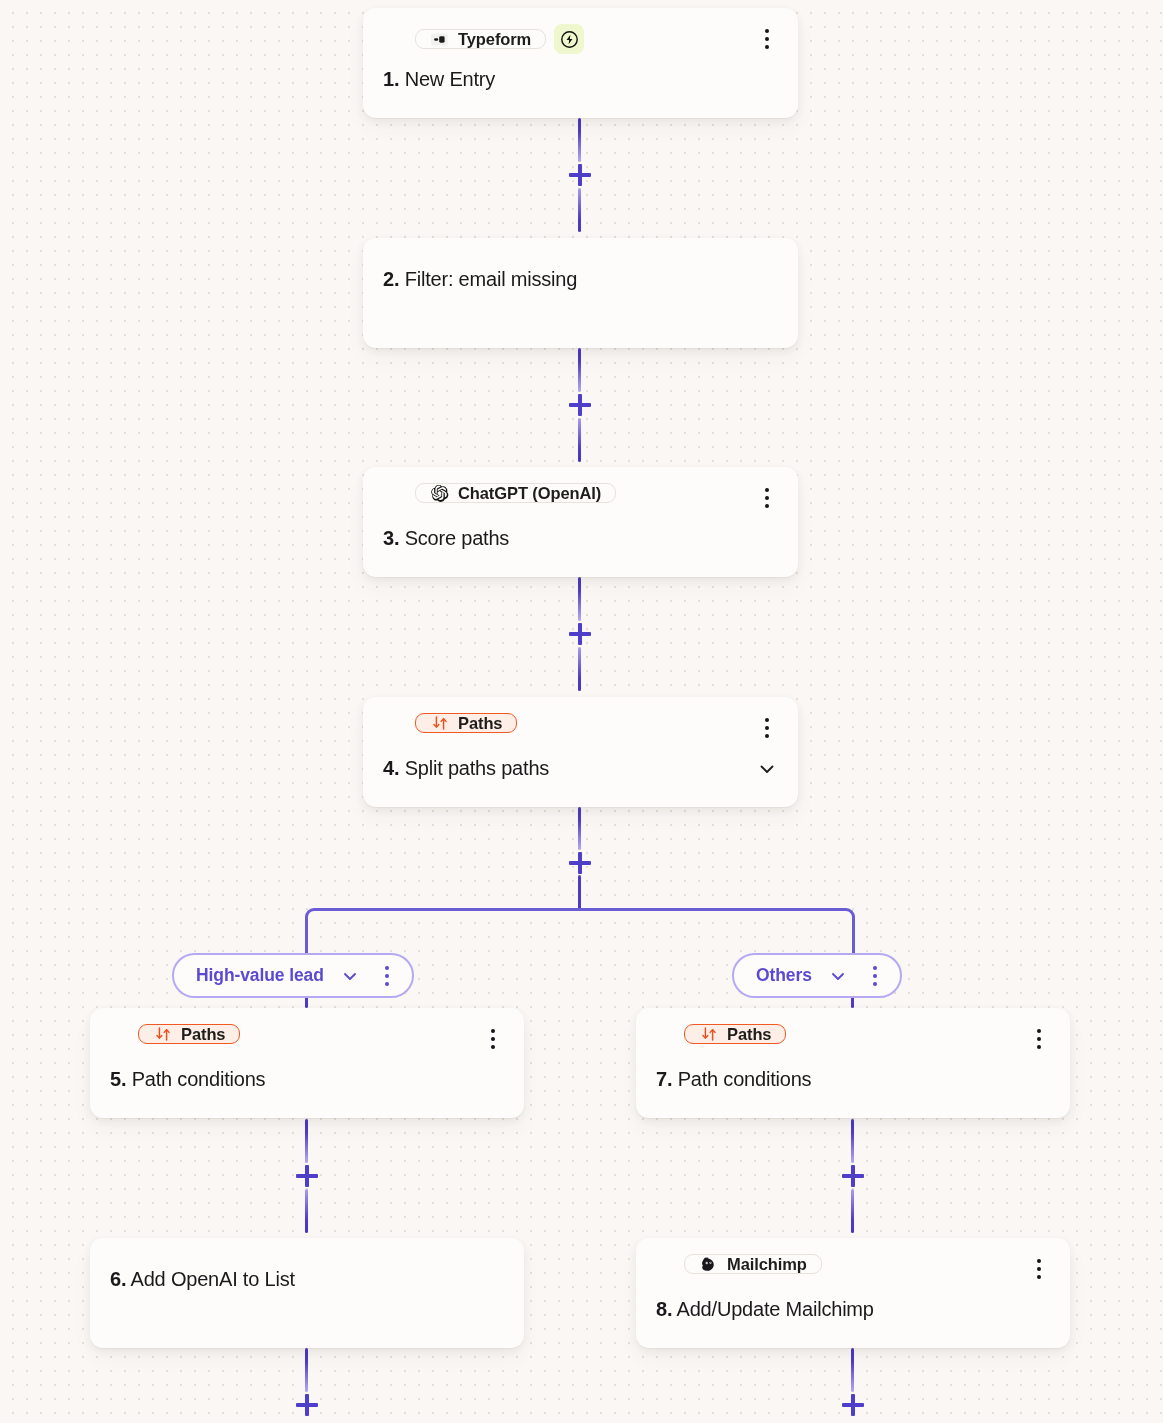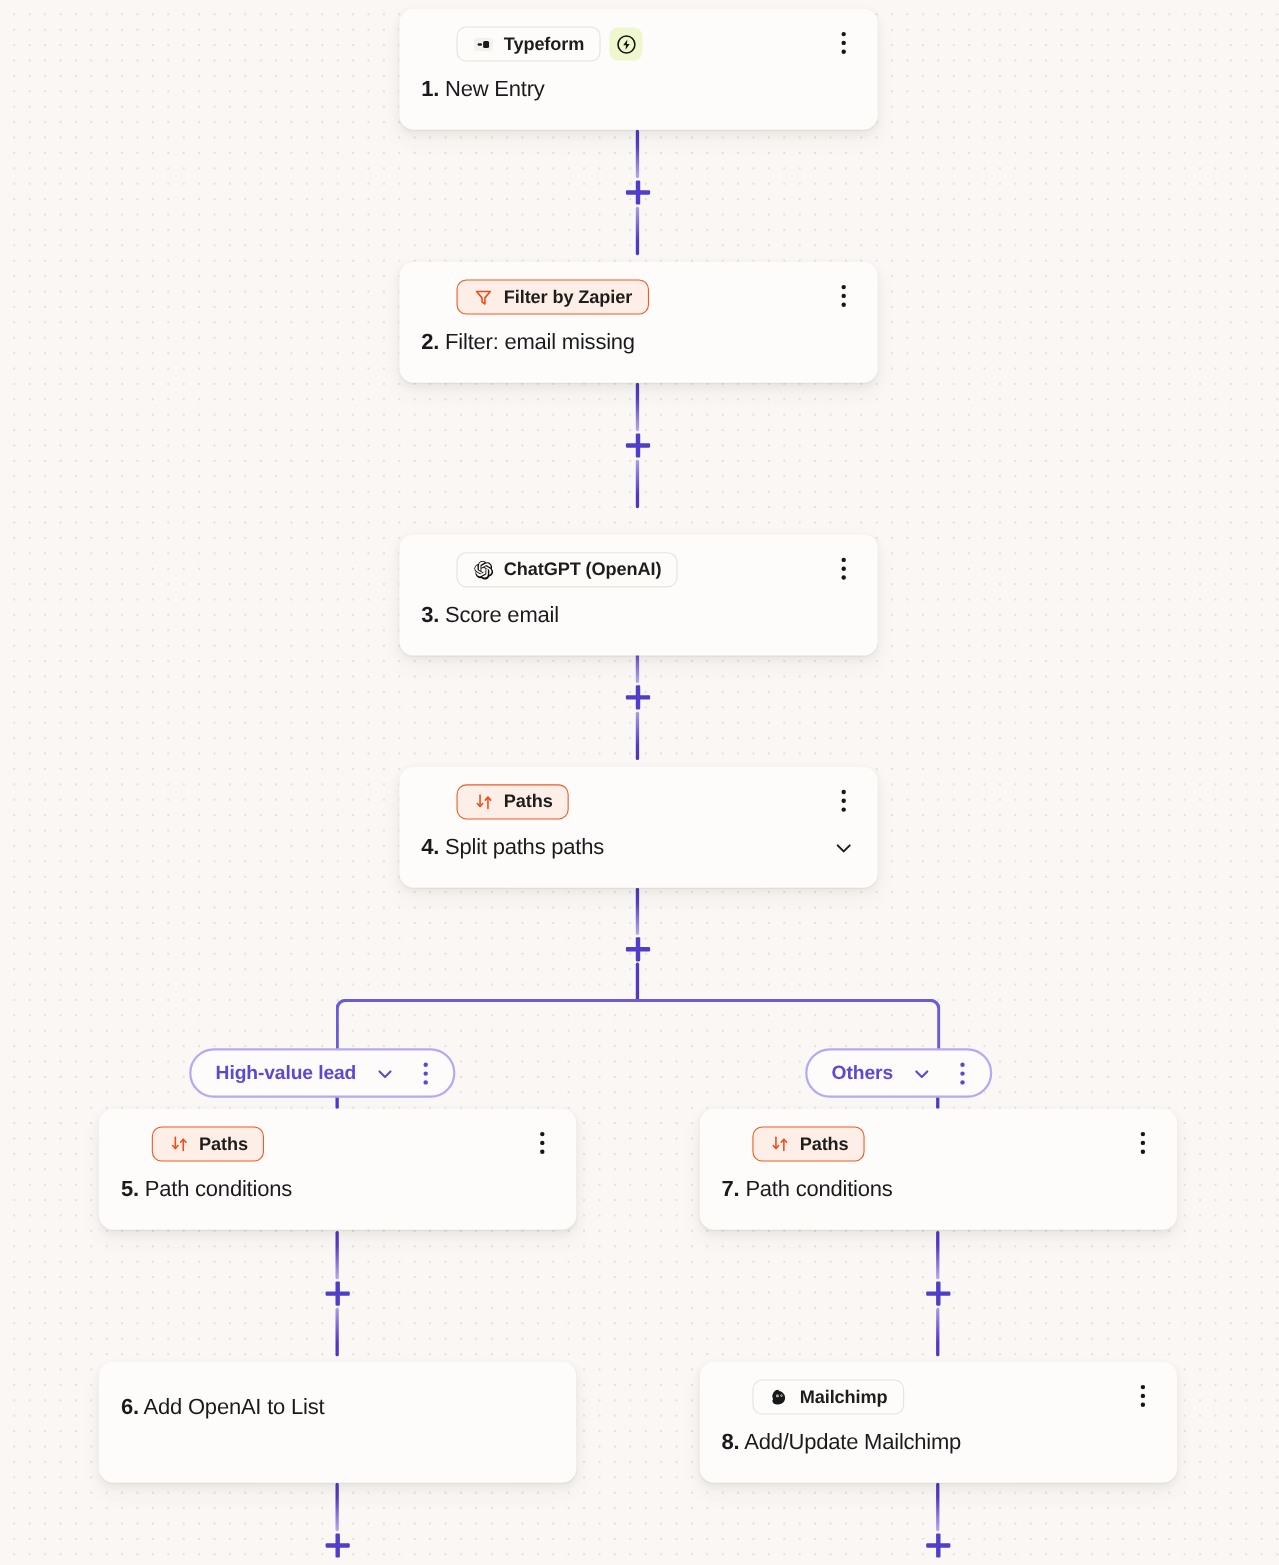--- a/index.html
+++ b/index.html
@@ -101,21 +101,21 @@
     align-items: center;
     gap: 8px;
   }
   .card.center .badge-wrap { margin-left: 32px; }
   .card.branchcard .badge-wrap { margin-left: 28px; }
 
   .badge {
     display: inline-flex;
     align-items: center;
     gap: 9px;
-    height: 32px;
+    height: 20px;
     padding: 0 14px;
     border-radius: 9px;
     border: 1px solid #e8e2dc;
     background: #fdfcfa;
     font-size: 16.5px;
     font-weight: 700;
     color: #1f1d1b;
     letter-spacing: -0.1px;
     white-space: nowrap;
   }
@@ -282,67 +282,50 @@
     </div>
     <div class="card-bottom">
       <div class="card-title">
         <b>1.</b>
         <span class="tt">New Entry</span>
       </div>
     </div>
   </div>
 
   <div class="card center" style="left:363px; top:238px; width:435px; height:110px;">
-    <div class="card-top">
-      <div class="badge-wrap">
-        <span class="badge zapier-native">
-          <span class="badge-icon">
-            <svg width="17" height="17" viewBox="0 0 18 18">
-              <path d="M2.4 3.2 H15.6 L10.4 9.3 V15.2 L7.6 13.2 V9.3 Z" fill="none" stroke="#ef4e18" stroke-width="1.55" stroke-linejoin="round"></path>
-            </svg>
-          </span>
-          <span>Filter by Zapier</span>
-        </span>
-      </div>
-      <div class="kebab">
-          <i></i>
-          <i></i>
-          <i></i>
-        </div>
-    </div>
     <div class="card-bottom">
       <div class="card-title">
         <b>2.</b>
         <span class="tt">Filter: email missing</span>
       </div>
     </div>
   </div>
 
-  <div class="card center" style="left:363px; top:486px; width:435px; height:110px;text-align:right;">
+  <div class="card center" style="left:363px; top:467px; width:435px; height:110px;text-align:right;">
     <div class="card-top">
       <div class="badge-wrap">
         <span class="badge">
           <span class="badge-icon">
             <svg width="19" height="19" viewBox="0 0 24 24">
               <path fill="#0f0f0f" d="M21.6 10.1a5.4 5.4 0 0 0-.5-4.5 5.5 5.5 0 0 0-5.9-2.6A5.5 5.5 0 0 0 6 4.6a5.4 5.4 0 0 0-3.6 2.6 5.5 5.5 0 0 0 .7 6.5 5.4 5.4 0 0 0 .5 4.5 5.5 5.5 0 0 0 5.9 2.6 5.5 5.5 0 0 0 9.2-1.6 5.4 5.4 0 0 0 3.6-2.6 5.5 5.5 0 0 0-.7-6.5zM13 20.3a4.1 4.1 0 0 1-2.6-.9l.1-.1 4.4-2.5a.7.7 0 0 0 .4-.6v-6.2l1.8 1.1v5.1a4.1 4.1 0 0 1-4.1 4.1zM4.2 16.6a4.1 4.1 0 0 1-.5-2.7l.1.1 4.4 2.5a.7.7 0 0 0 .7 0l5.4-3.1v2.1l-4.5 2.6a4.1 4.1 0 0 1-5.6-1.5zM3.1 7.8A4.1 4.1 0 0 1 5.2 6v5.2a.7.7 0 0 0 .4.6l5.4 3.1-1.8 1-4.5-2.6a4.1 4.1 0 0 1-1.6-5.5zm15.3 3.6-5.4-3.2 1.8-1 4.5 2.6a4.1 4.1 0 0 1-.6 7.4V12a.7.7 0 0 0-.3-.6zm1.8-2.7-.1-.1-4.4-2.6a.7.7 0 0 0-.7 0L9.6 9.1V7l4.5-2.6a4.1 4.1 0 0 1 6.1 4.3zM8.6 12.4 6.8 11.3V6.2a4.1 4.1 0 0 1 6.7-3.2l-.1.1L9 5.6a.7.7 0 0 0-.4.6zm1-2.1 2.4-1.4 2.4 1.4v2.8l-2.4 1.4-2.4-1.4z"></path>
             </svg>
           </span>
           <span>ChatGPT (OpenAI)</span>
         </span>
       </div>
       <div class="kebab">
           <i></i>
           <i></i>
           <i></i>
         </div>
     </div>
     <div class="card-bottom">
       <div class="card-title">
         <b>3.</b>
-        <span class="tt">Score email</span>
+        <span class="tt">Score paths</span>
       </div>
     </div>
   </div>
 
   <div class="card center" style="left:363px; top:697px; width:435px; height:110px;">
     <div class="card-top">
       <div class="badge-wrap">
         <span class="badge zapier-native">
           <span class="badge-icon">
             <svg width="18" height="18" viewBox="0 0 20 20">

